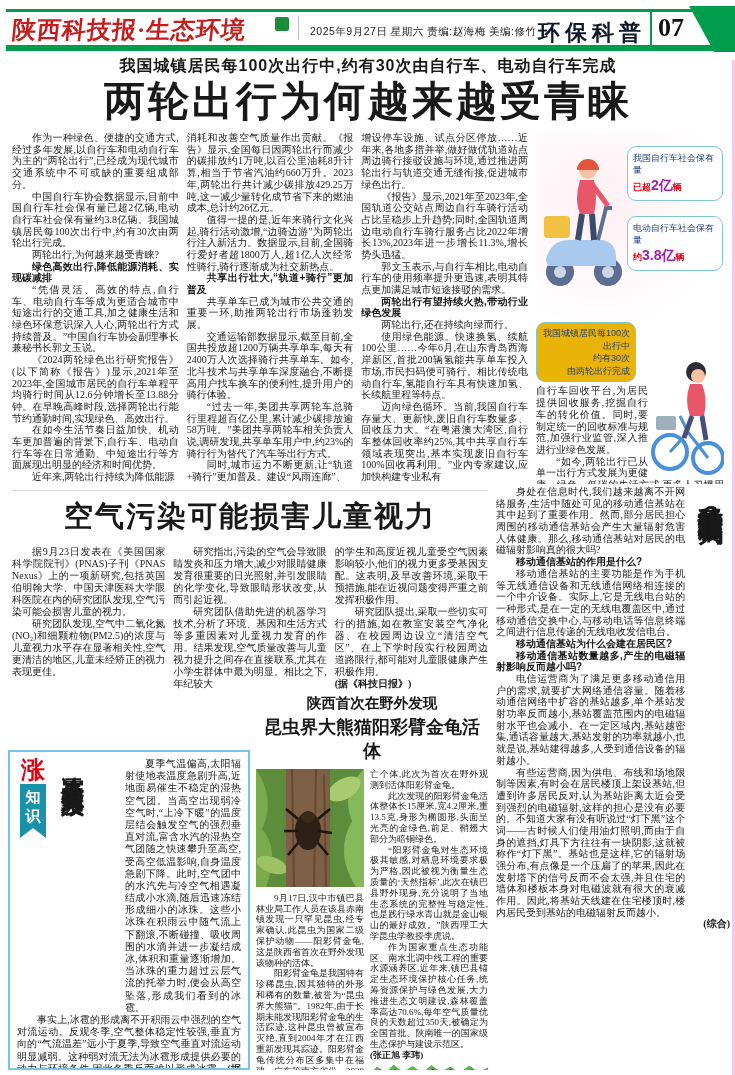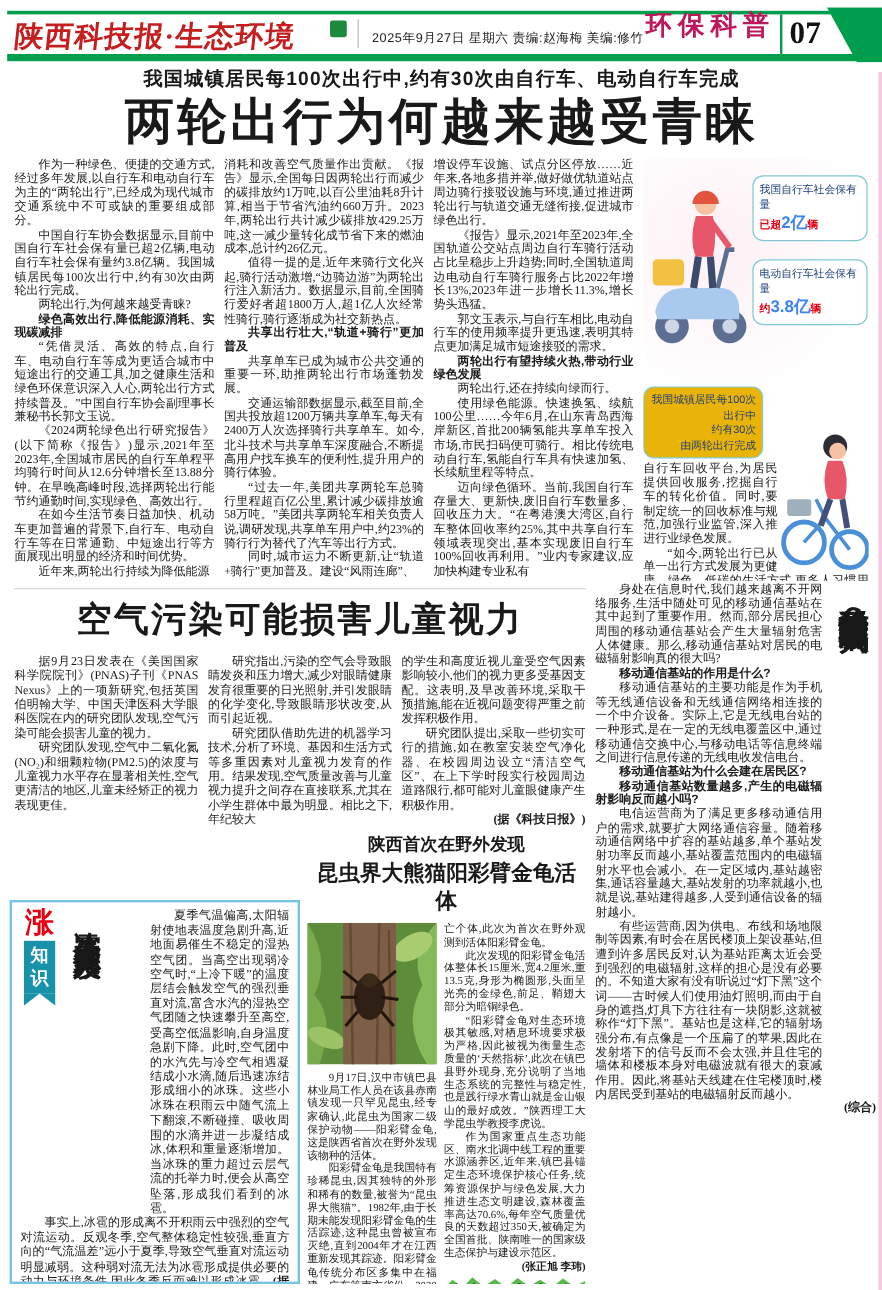--- a/index.html
+++ b/index.html
@@ -15,44 +15,44 @@
   .hdr-topline { position:absolute; left:6px; right:6px; top:9px; height:3px; background:#009e4c; }
   .hdr-bar    { position:absolute; left:6px; right:6px; top:45px; height:6px; background:#009e4c; }
   .hdr-flag   { position:absolute; right:0; top:6px; width:46px; height:46px; background:#009e4c;
                 clip-path:polygon(0 0,100% 0,100% 100%,55% 100%); }
   .masthead { position:absolute; left:12px; top:14px; font-size:24px; font-weight:bold;
               color:#c41e1e; letter-spacing:1px; transform:skewX(-6deg); }
   .masthead-seal { position:absolute; left:275px; top:17px; width:14px; height:14px;
               background:#1e8a3c; border-radius:2px; }
   .hdr-div1 { position:absolute; left:298px; top:16px; width:1px; height:24px; background:#bbb; }
   .dateline { position:absolute; left:310px; top:25px; font-size:10.5px; color:#222; letter-spacing:.5px; }
-  .section-title { position:absolute; left:537px; top:6px; width:110px; text-align:center;
-              font-size:22px; font-weight:bold; color:#be185d; letter-spacing:5px; }
+  .section-title { position:absolute; left:537px; top:18px; width:110px; text-align:center;
+              font-size:22px; font-weight:bold; color:#0f172a; letter-spacing:5px; }
   .hdr-div2 { position:absolute; left:650px; top:12px; width:2px; height:34px; background:#009e4c; }
   .page-num { position:absolute; left:658px; top:13px; font-size:26px; font-weight:bold; color:#111; }
   .pink-edge { position:absolute; right:0; top:60px; bottom:0; width:3px; background:#f3aed2; opacity:.65; }
 
   
   .p   { text-indent:2em; text-align:justify; }
   .cont{ text-indent:0; }
   .sub { font-weight:bold; text-indent:2em; text-align:justify; font-family:"Liberation Sans","DejaVu Sans",sans-serif; }
-  .byline { text-align:right; font-weight:bold; }
+  .byline { font-weight:bold; }
 
   
   .art1 { position:absolute; left:12px; top:56px; width:712px; height:426px; }
   .a1-kicker { text-align:center; font-size:16px; font-weight:bold; letter-spacing:1px; }
   .a1-title  { text-align:center; font-size:41px; font-weight:900; letter-spacing:3px; line-height:1.1; margin-top:2px; }
   .a1-cols { display:flex; gap:8px; margin-top:8px; height:352px; overflow:hidden; }
   .a1-col { flex:1; font-size:10px; line-height:1.17; overflow:hidden; }
   .a1-right { width:188px; font-size:10px; line-height:1.17; position:relative; }
   .illus-top { position:relative; height:188px; background:radial-gradient(circle at 35% 40%, #fdf0f4 0%, #ffffff 75%); overflow:hidden; }
   .statbox { position:absolute; right:1px; width:96px; border:1.5px solid #7fc9cf; border-radius:9px;
              background:#fff; padding:5px 5px; font-size:9px; color:#1d3f7a; line-height:1.35;
              font-family:"Liberation Sans","DejaVu Sans",sans-serif; }
-  .statbox .num { color:#3b82f6; font-weight:bold; font-size:14px; }
+  .statbox .num { color:#a21caf; font-weight:bold; font-size:14px; }
   .statbox .small { color:#e60012; font-weight:bold; }
   .statbox3 { float:left; width:100px; border:1.5px solid #7fc9cf; border-radius:9px; background:#eab308;
               padding:4px 5px; font-size:9px; color:#1d3f7a; line-height:1.4; margin:2px 4px 3px 0;
               font-family:"Liberation Sans","DejaVu Sans",sans-serif;text-align:right; }
   .girl { float:right; width:74px; height:158px; margin-left:2px; }
   .a1-bottom { overflow:hidden; }
 
   
   .art2 { position:absolute; left:12px; top:490px; width:476px; height:200px; border-top:1px solid #d8d8d8; padding-top:6px; }
   .a2-title { text-align:center; font-size:29px; font-weight:900; letter-spacing:2px; }

